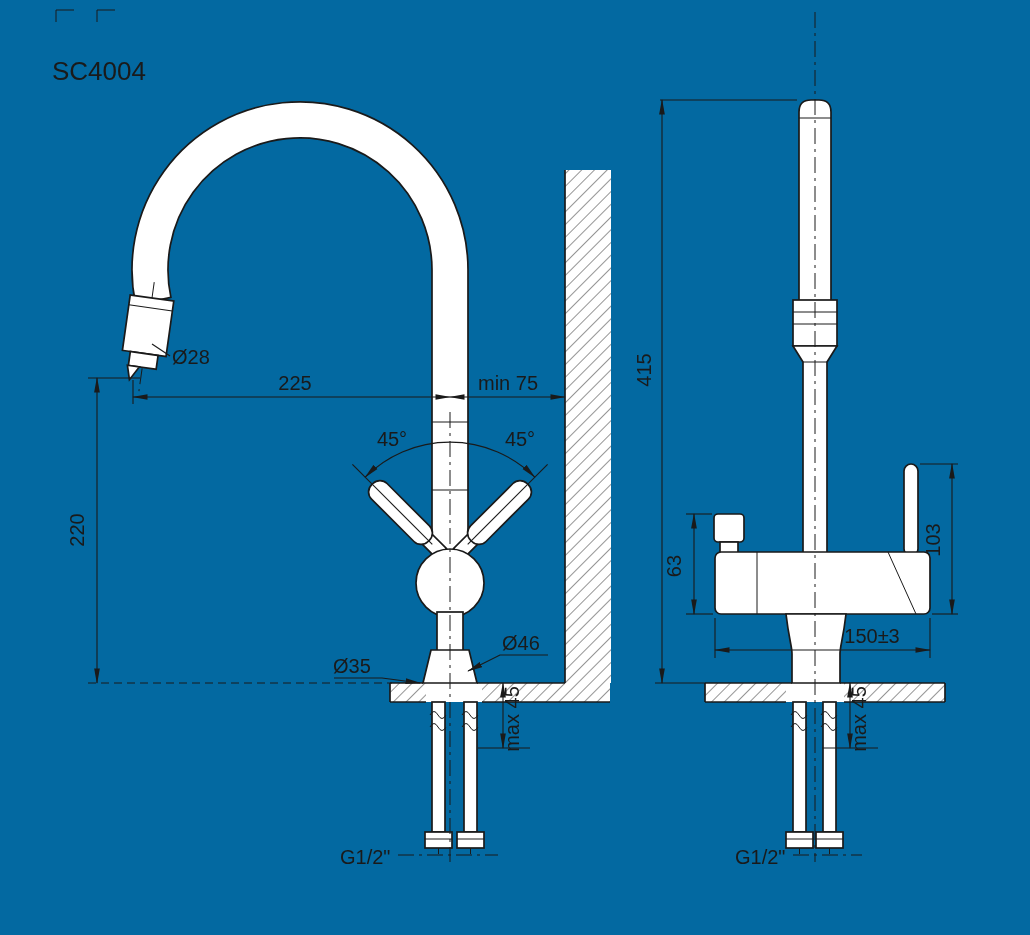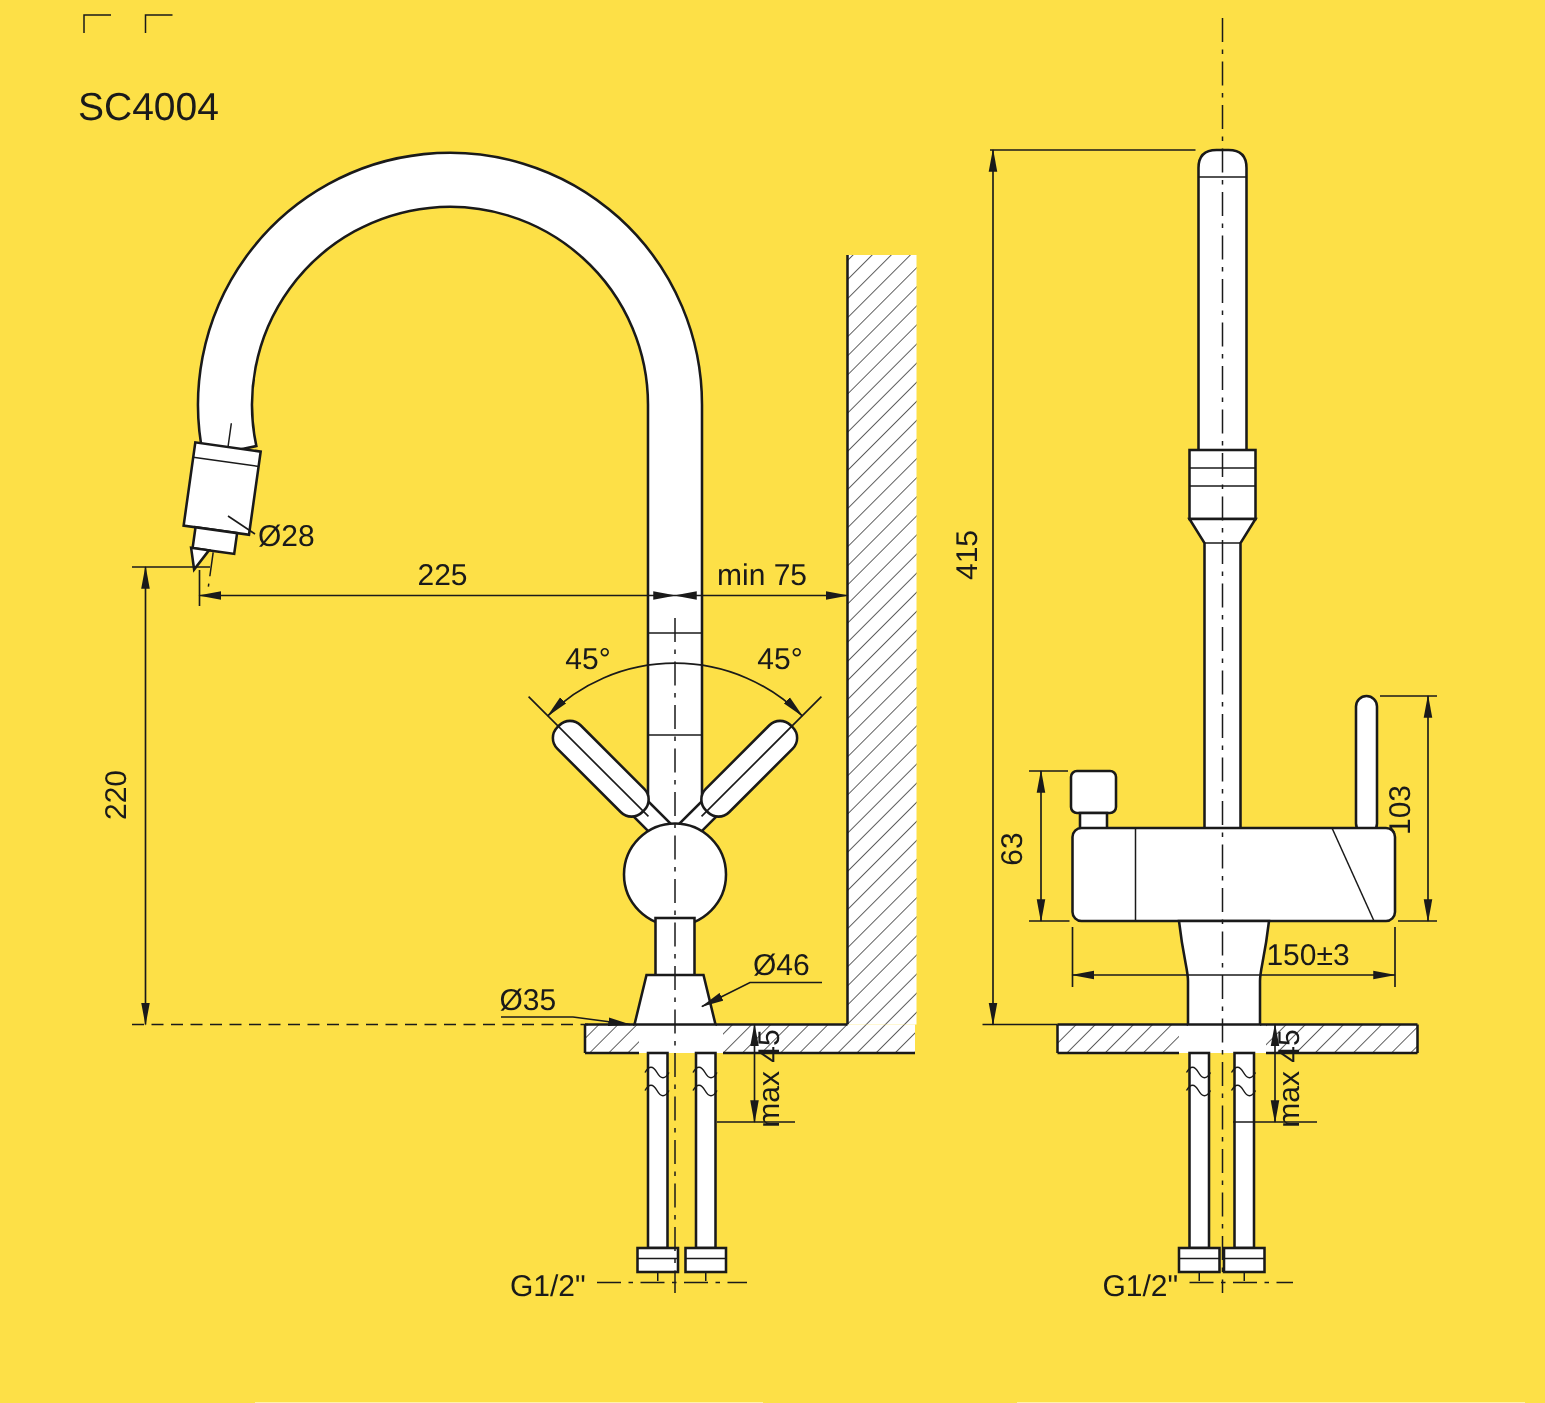--- a/index.html
+++ b/index.html
@@ -1,16 +1,16 @@
 <!DOCTYPE html>
 <html><head>
 <meta charset="utf-8">
 <style>
   html,body{margin:0;padding:0;background:#ffffff;}
-  .page{width:1030px;height:935px;background:#fde047;position:relative;overflow:hidden;}
+  .page{width:1030px;height:935px;background:#0369a1;position:relative;overflow:hidden;}
   svg{display:block;}
   .lbl{font-family:"Liberation Sans",sans-serif;font-size:20px;fill:#1a1a1a;}
   .title{font-family:"Liberation Sans",sans-serif;font-size:26px;fill:#1a1a1a;}
   .part{fill:#ffffff;stroke:#1a1a1a;stroke-width:1.7;}
   .edge{stroke:#1a1a1a;stroke-width:1.7;fill:none;}
   .thin{stroke:#1a1a1a;stroke-width:1;fill:none;}
   .dim{stroke:#1a1a1a;stroke-width:1.1;fill:none;}
   .center{stroke:#1a1a1a;stroke-width:1;fill:none;stroke-dasharray:16 5 3 5;}
   .dashed{stroke:#1a1a1a;stroke-width:1;fill:none;stroke-dasharray:8 5;}
 </style>

